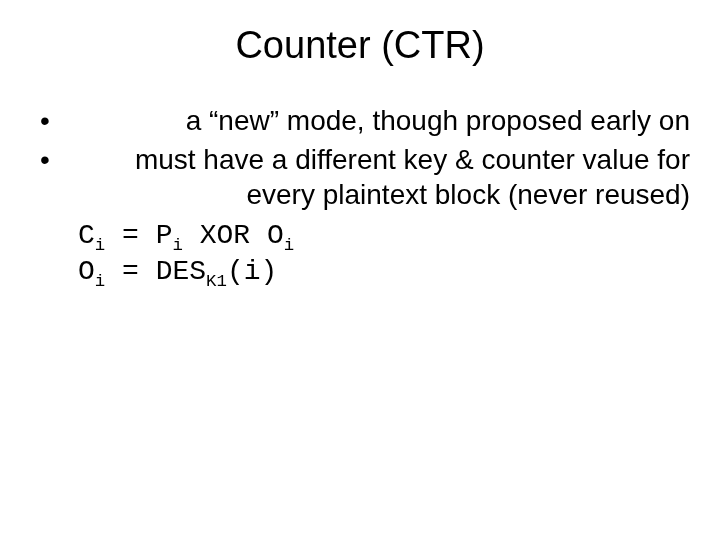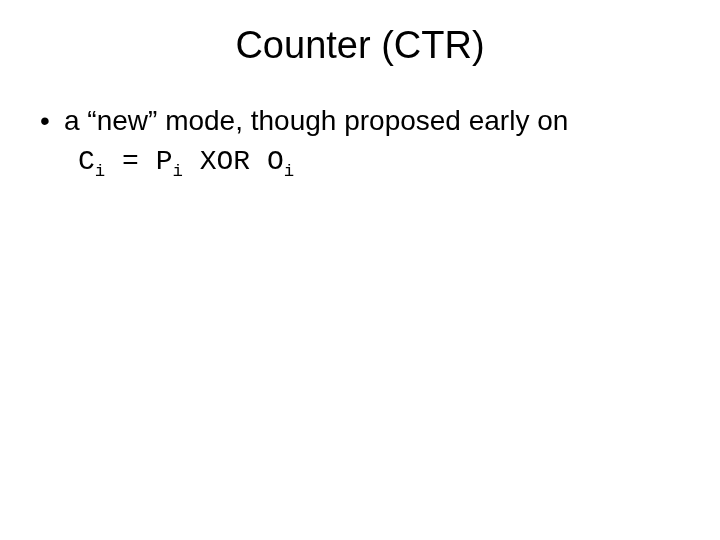--- a/index.html
+++ b/index.html
@@ -27,20 +27,21 @@
     list-style: none;
     margin: 0 0 0 6px;
     padding: 0;
     font-size: 28px;
     line-height: 1.25;
   }
   ul.bullets > li {
     position: relative;
     padding-left: 28px;
     margin-bottom: 4px;
+    text-align: right;
   }
   ul.bullets > li::before {
     content: "•";
     position: absolute;
     left: 4px;
     top: 0;
     font-size: 28px;
   }
   .formula-block {
     font-family: "Courier New", Courier, monospace;
@@ -59,20 +60,24 @@
 <body>
 
 <div class="slide">
 
   <div class="title">Counter (CTR)</div>
 
   <ul class="bullets">
     <li>
       <span>a “new” mode, though proposed early on</span>
     </li>
+    <li>
+      <span>must have a different key &amp; counter value for every plaintext block (never reused)</span>
+    </li>
   </ul>
 
   <div class="formula-block">
     <div class="line"><span>C</span><sub>i</sub><span> = </span><span>P</span><sub>i</sub><span> XOR </span><span>O</span><sub>i</sub></div>
+    <div class="line"><span>O</span><sub>i</sub><span> = </span><span>DES</span><sub>K1</sub><span>(i)</span></div>
   </div>
 
 
 </div>
 
 </body></html>

